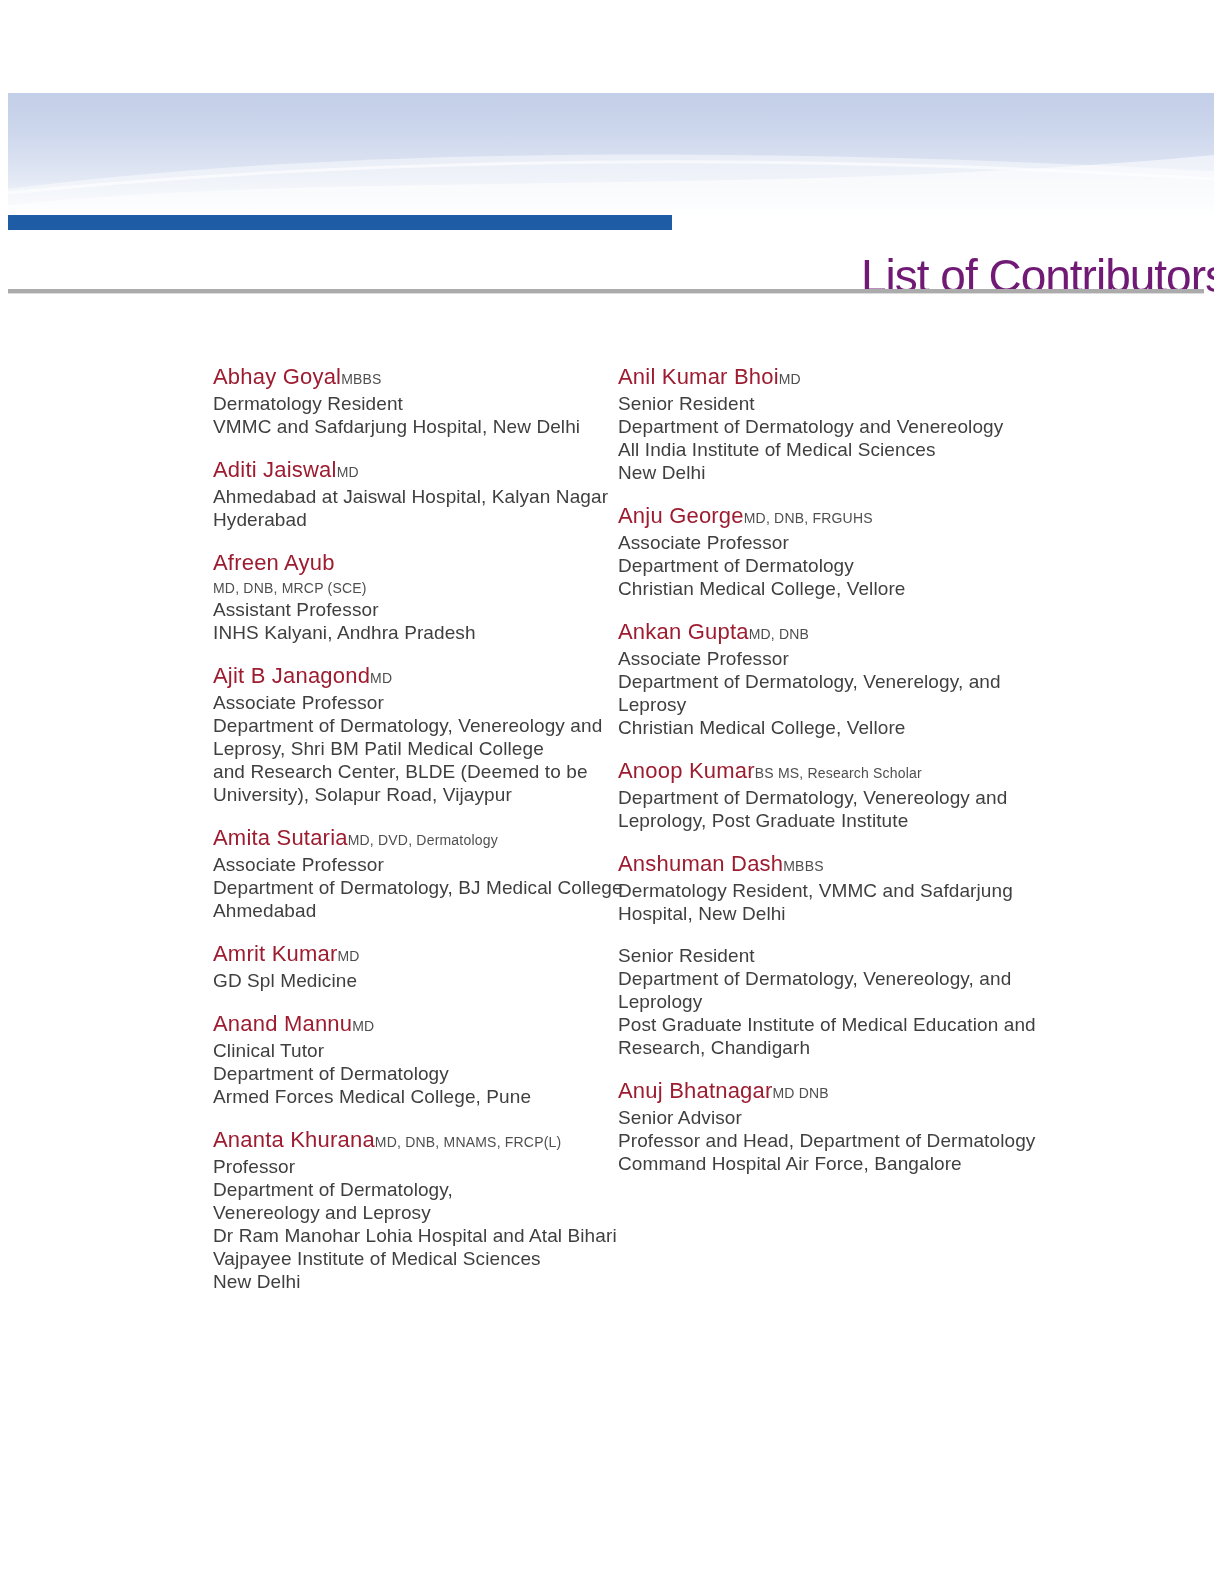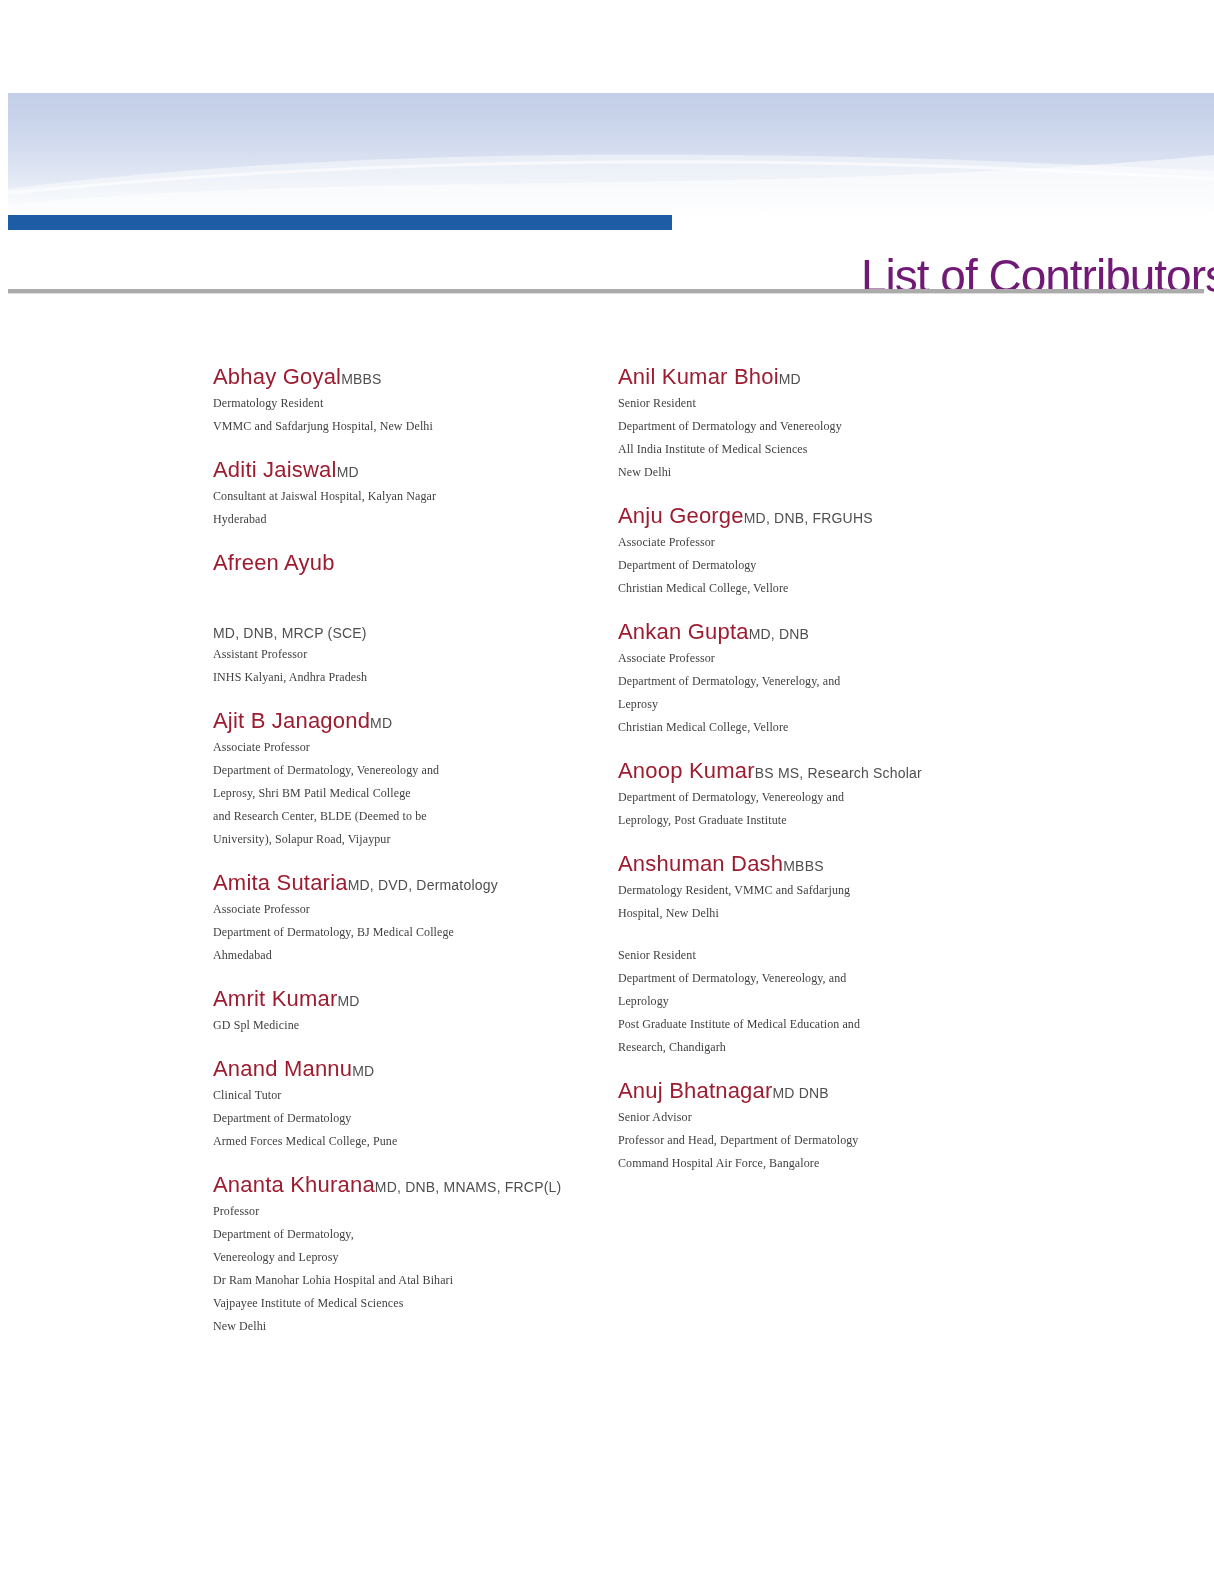--- a/index.html
+++ b/index.html
@@ -42,25 +42,25 @@
   .name{
     font-size:22px;font-weight:400;color:#9d1c30;
     letter-spacing:0.2px;
   }
   .creds{
     font-size:14px;color:#4f4f4f;
     letter-spacing:0.2px;
   }
   .creds-line{
     font-size:14px;color:#4f4f4f;line-height:20px;
-    letter-spacing:0.2px;white-space:nowrap;margin-top:45px;
+    letter-spacing:0.2px;white-space:nowrap;
   }
   .addr{
-    font-size:12px;color:#3f3f3f;line-height:23px;
-    white-space:nowrap;letter-spacing:0.1px;font-family:Liberation Serif, serif;
+    font-size:19px;color:#3f3f3f;line-height:23px;
+    white-space:nowrap;letter-spacing:0.1px;
   }
 </style>
 </head>
 <body>
 
 <div class="page">
 
   <div class="band">
     <svg viewBox="0 0 1206 122" preserveAspectRatio="none">
       <path d="M0,96 C260,62 640,48 1206,78 L1206,122 L0,122 Z" fill="#ffffff" opacity="0.45"></path>
@@ -77,21 +77,21 @@
 
   <div class="columns">
       <div class="col">
         <div class="entry">
           <div class="name-line"><span class="name">Abhay Goyal</span><span class="creds">MBBS</span></div>
           <div class="addr">Dermatology Resident</div>
           <div class="addr">VMMC and Safdarjung Hospital, New Delhi</div>
         </div>
         <div class="entry">
           <div class="name-line"><span class="name">Aditi Jaiswal</span><span class="creds">MD</span></div>
-          <div class="addr">Consultant at Jaiswal Hospital, Kalyan Nagar</div>
+          <div class="addr">Ahmedabad at Jaiswal Hospital, Kalyan Nagar</div>
           <div class="addr">Hyderabad</div>
         </div>
         <div class="entry">
           <div class="name-line"><span class="name">Afreen Ayub</span></div>
           <div class="creds-line">MD, DNB, MRCP (SCE)</div>
           <div class="addr">Assistant Professor</div>
           <div class="addr">INHS Kalyani, Andhra Pradesh</div>
         </div>
         <div class="entry">
           <div class="name-line"><span class="name">Ajit B Janagond</span><span class="creds">MD</span></div>

